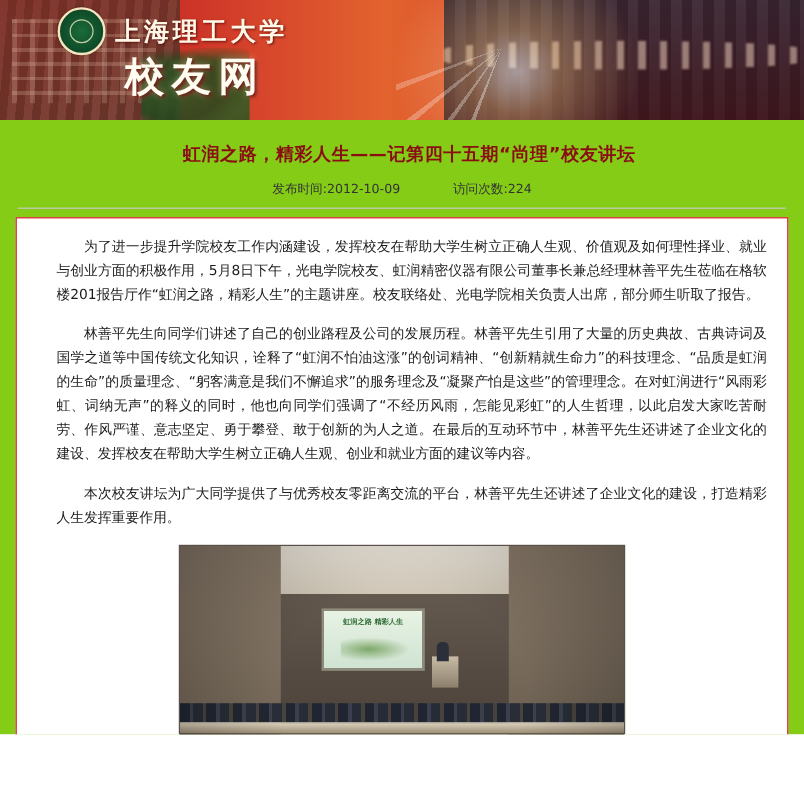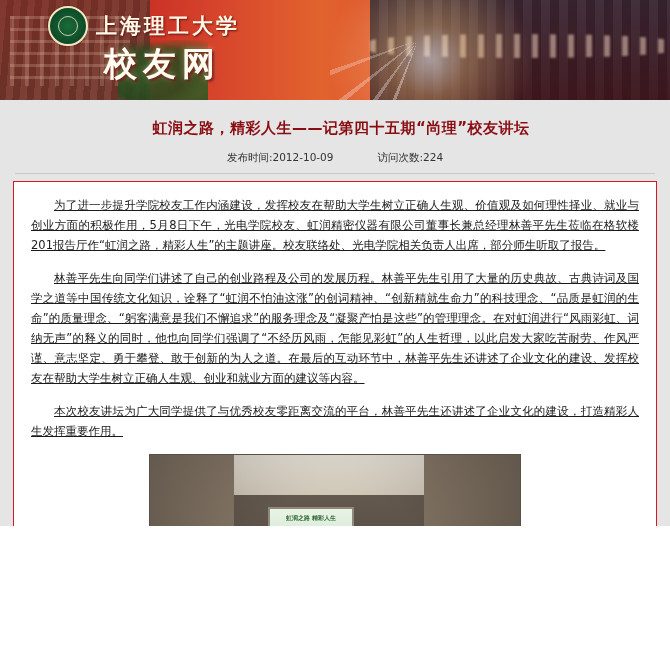--- a/index.html
+++ b/index.html
@@ -3,24 +3,24 @@
 <meta charset="utf-8">
 <style>
   * { box-sizing: border-box; }
   html, body {
     margin: 0; padding: 0;
     background: #ffffff;
     font-family: "Liberation Sans", "DejaVu Sans", sans-serif;
   }
   .page {
     width: 670px;
-    height: 526px;
+    height: 612px;
     position: relative;
     overflow: hidden;
-    background: #e5e5e5;
+    background: #84cc16;
   }
 
   
   .banner {
     position: relative;
     width: 670px;
     height: 100px;
     overflow: hidden;
     background: linear-gradient(90deg, #b81f23 0%, #c62a25 18%, #d8482c 34%, #e2632e 48%, #d94b2c 62%, #c62a25 78%, #a81a20 100%);
   }
@@ -161,23 +161,22 @@
     border: 1px solid #d6181f;
     background: #fff;
     padding: 13px 17px 16px 17px;
   }
   .para {
     font-size: 11.5px;
     line-height: 20px;
     color: #1b1b1b;
     text-align: justify;
     text-indent: 2em;
-    margin: 0 0 13px 0;
-    font-family: "DejaVu Sans", "Liberation Sans", sans-serif;
-    text-decoration: underline;
+    margin: 0 0 13px 16px;
+    font-family: "DejaVu Sans", "Liberation Sans", sans-serif;
   }
 
   
   .figure {
     margin: 4px auto 0 auto;
     width: 372px;
   }
   .photo {
     width: 372px;
     height: 271px;

